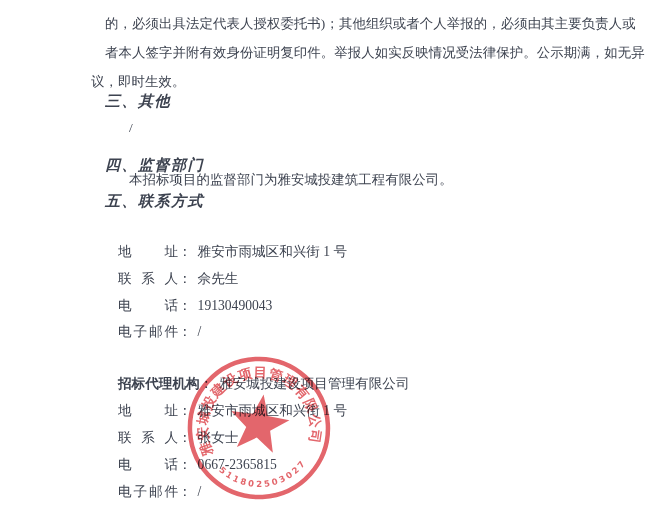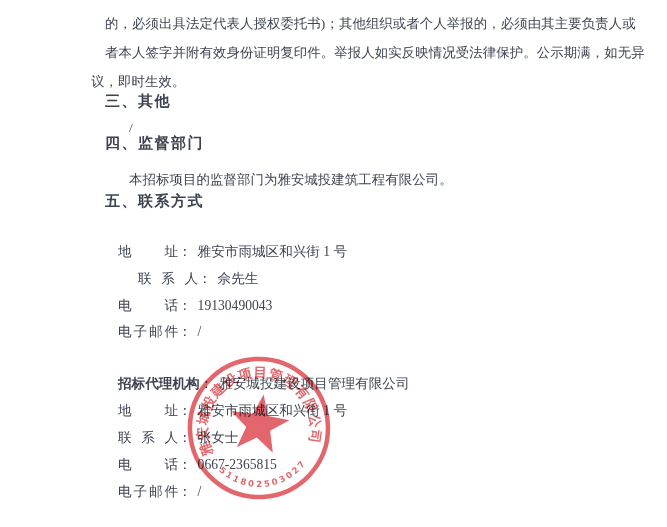--- a/index.html
+++ b/index.html
@@ -20,20 +20,21 @@
     line-height:19px;
   }
   .heading{
     position:absolute;
     white-space:nowrap;
     font-family:"Liberation Sans","DejaVu Sans",sans-serif;
     font-weight:700;
     font-size:15px;
     letter-spacing:1.5px;
     color:var(--ink,#39404d);
+    font-style:italic;
   }
   .row{
     position:absolute;
     left:118px;
     white-space:nowrap;
     font-size:13.6px;
     line-height:19px;
   }
   .row .lbl{
     display:inline-block;
@@ -78,29 +79,29 @@
 
 <div class="page">
 
   <div class="tline" style="top:43px;left:105px;">者本人签字并附有效身份证明复印件。举报人如实反映情况受法律保护。公示期满，如无异</div>
   <div class="tline" style="top:14px;left:105px;">的，必须出具法定代表人授权委托书)；其他组织或者个人举报的，必须由其主要负责人或</div>
   <div class="tline" style="top:72px;left:91px;">议，即时生效。</div>
 
   <div class="heading" style="top:92px;left:105px;">三、其他</div>
   <div class="tline" style="top:118px;left:129px;">/</div>
 
-  <div class="heading" style="top:134px;left:105px;text-align:right;">四、监督部门</div>
+  <div class="heading" style="top:156px;left:105px;text-align:right;">四、监督部门</div>
   <div class="tline" style="top:170px;left:129px;text-align:right;">本招标项目的监督部门为雅安城投建筑工程有限公司。</div>
 
   <div class="heading" style="top:192px;left:105px;">五、联系方式</div>
 
   <div class="row" style="top:242px;">
     <span class="lbl">地址</span><span class="colon">：</span><span class="val">雅安市雨城区和兴街 1 号</span>
   </div>
-  <div class="row" style="top:269px;margin-left:20px;">
+  <div class="row" style="top:269px;">
     <span class="lbl">联系人</span><span class="colon">：</span><span class="val">佘先生</span>
   </div>
   <div class="row" style="top:296px;">
     <span class="lbl">电话</span><span class="colon">：</span><span class="val">19130490043</span>
   </div>
   <div class="row" style="top:322px;">
     <span class="lbl">电子邮件</span><span class="colon">：</span><span class="val">/</span>
   </div>
 
   <div class="row" style="top:374px;">

